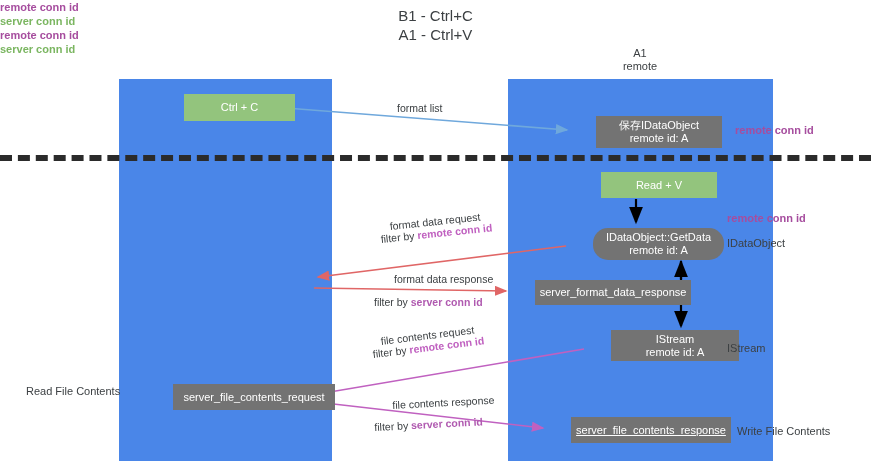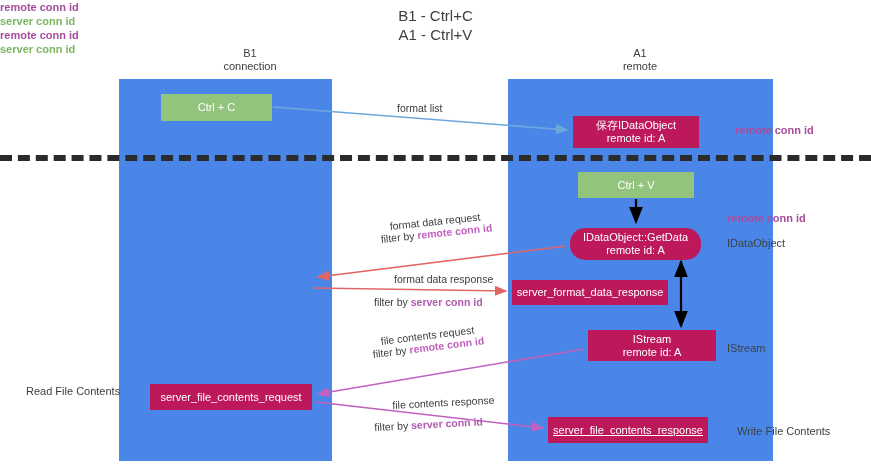--- a/index.html
+++ b/index.html
@@ -35,24 +35,24 @@
   
   .divider{
     position:absolute;left:0;top:155px;width:871px;height:0;
     border-top:6px dashed #2b2b2b;
   }
 
   
   .box{
     position:absolute;display:flex;align-items:center;justify-content:center;
     text-align:center;color:#ffffff;font-size:11px;line-height:13px;
-    white-space:pre-line;box-sizing:border-box;padding:2px 4px;
+    white-space:pre-line;box-sizing:border-box;padding:2px 4px;margin-left:23px;
   }
   .box.green{background:#93c47d;}
-  .box.orange{background:#be185d;}
+  .box.orange{background:#737373;}
 
   #box-ctrlc{left:161px;top:94px;width:111px;height:27px;}
   #box-idataobject{left:573px;top:116px;width:126px;height:32px;}
   #box-ctrlv{left:578px;top:172px;width:116px;height:26px;}
   #box-getdata{left:570px;top:228px;width:131px;height:32px;border-radius:15px;}
   #box-srv-fmt-req{left:150px;top:268px;width:162px;height:26px;}
   #box-srv-fmt-res{left:512px;top:280px;width:156px;height:25px;text-align:right;}
   #box-istream{left:588px;top:330px;width:128px;height:31px;}
   #box-srv-file-req{left:150px;top:384px;width:162px;height:26px;}
   #box-srv-file-res{left:548px;top:417px;width:160px;height:26px;text-decoration:underline;}
@@ -95,22 +95,20 @@
   svg.wires{position:absolute;left:0;top:0;width:871px;height:467px;pointer-events:none;}
 </style>
 </head>
 <body>
 
 <div class="stage">
 
   <div class="title">B1 - Ctrl+C
 A1 - Ctrl+V</div>
 
-  <div class="col-head" id="head-b1">B1
-connection</div>
   <div class="col-head" id="head-a1">A1
 remote</div>
 
   <div class="lane" id="lane-b1"></div>
   <div class="lane" id="lane-a1"></div>
 
   <svg class="wires" viewBox="0 0 871 467">
     <defs>
       <marker id="ah-blue" markerWidth="9" markerHeight="9" refX="7" refY="3.2" orient="auto">
         <path d="M0,0 L8,3.2 L0,6.4 z" fill="#6fa8dc"></path>
@@ -141,21 +139,21 @@
     <path d="M584,349 L318,394" stroke="#c061c0" stroke-width="1.6" fill="none" marker-end="url(#ah-mag)"></path>
 
     <path d="M316,402 L543,428" stroke="#c061c0" stroke-width="1.6" fill="none" marker-end="url(#ah-mag)"></path>
   </svg>
 
   <div class="divider"></div>
 
   <div class="box green" id="box-ctrlc">Ctrl + C</div>
   <div class="box orange" id="box-idataobject">保存IDataObject
 remote id: A</div>
-  <div class="box green" id="box-ctrlv">Ctrl + V</div>
+  <div class="box green" id="box-ctrlv">Read + V</div>
   <div class="box orange" id="box-getdata">IDataObject::GetData
 remote id: A</div>
   <div class="box orange" id="box-srv-fmt-res">server_format_data_response</div>
   <div class="box orange" id="box-istream">IStream
 remote id: A</div>
   <div class="box orange" id="box-srv-file-req">server_file_contents_request</div>
   <div class="box orange" id="box-srv-file-res">server_file_contents_response</div>
 
   <div class="ann purple" id="ann-remote-1">remote conn id</div>
   <div class="ann purple" id="ann-remote-2">remote conn id</div>

